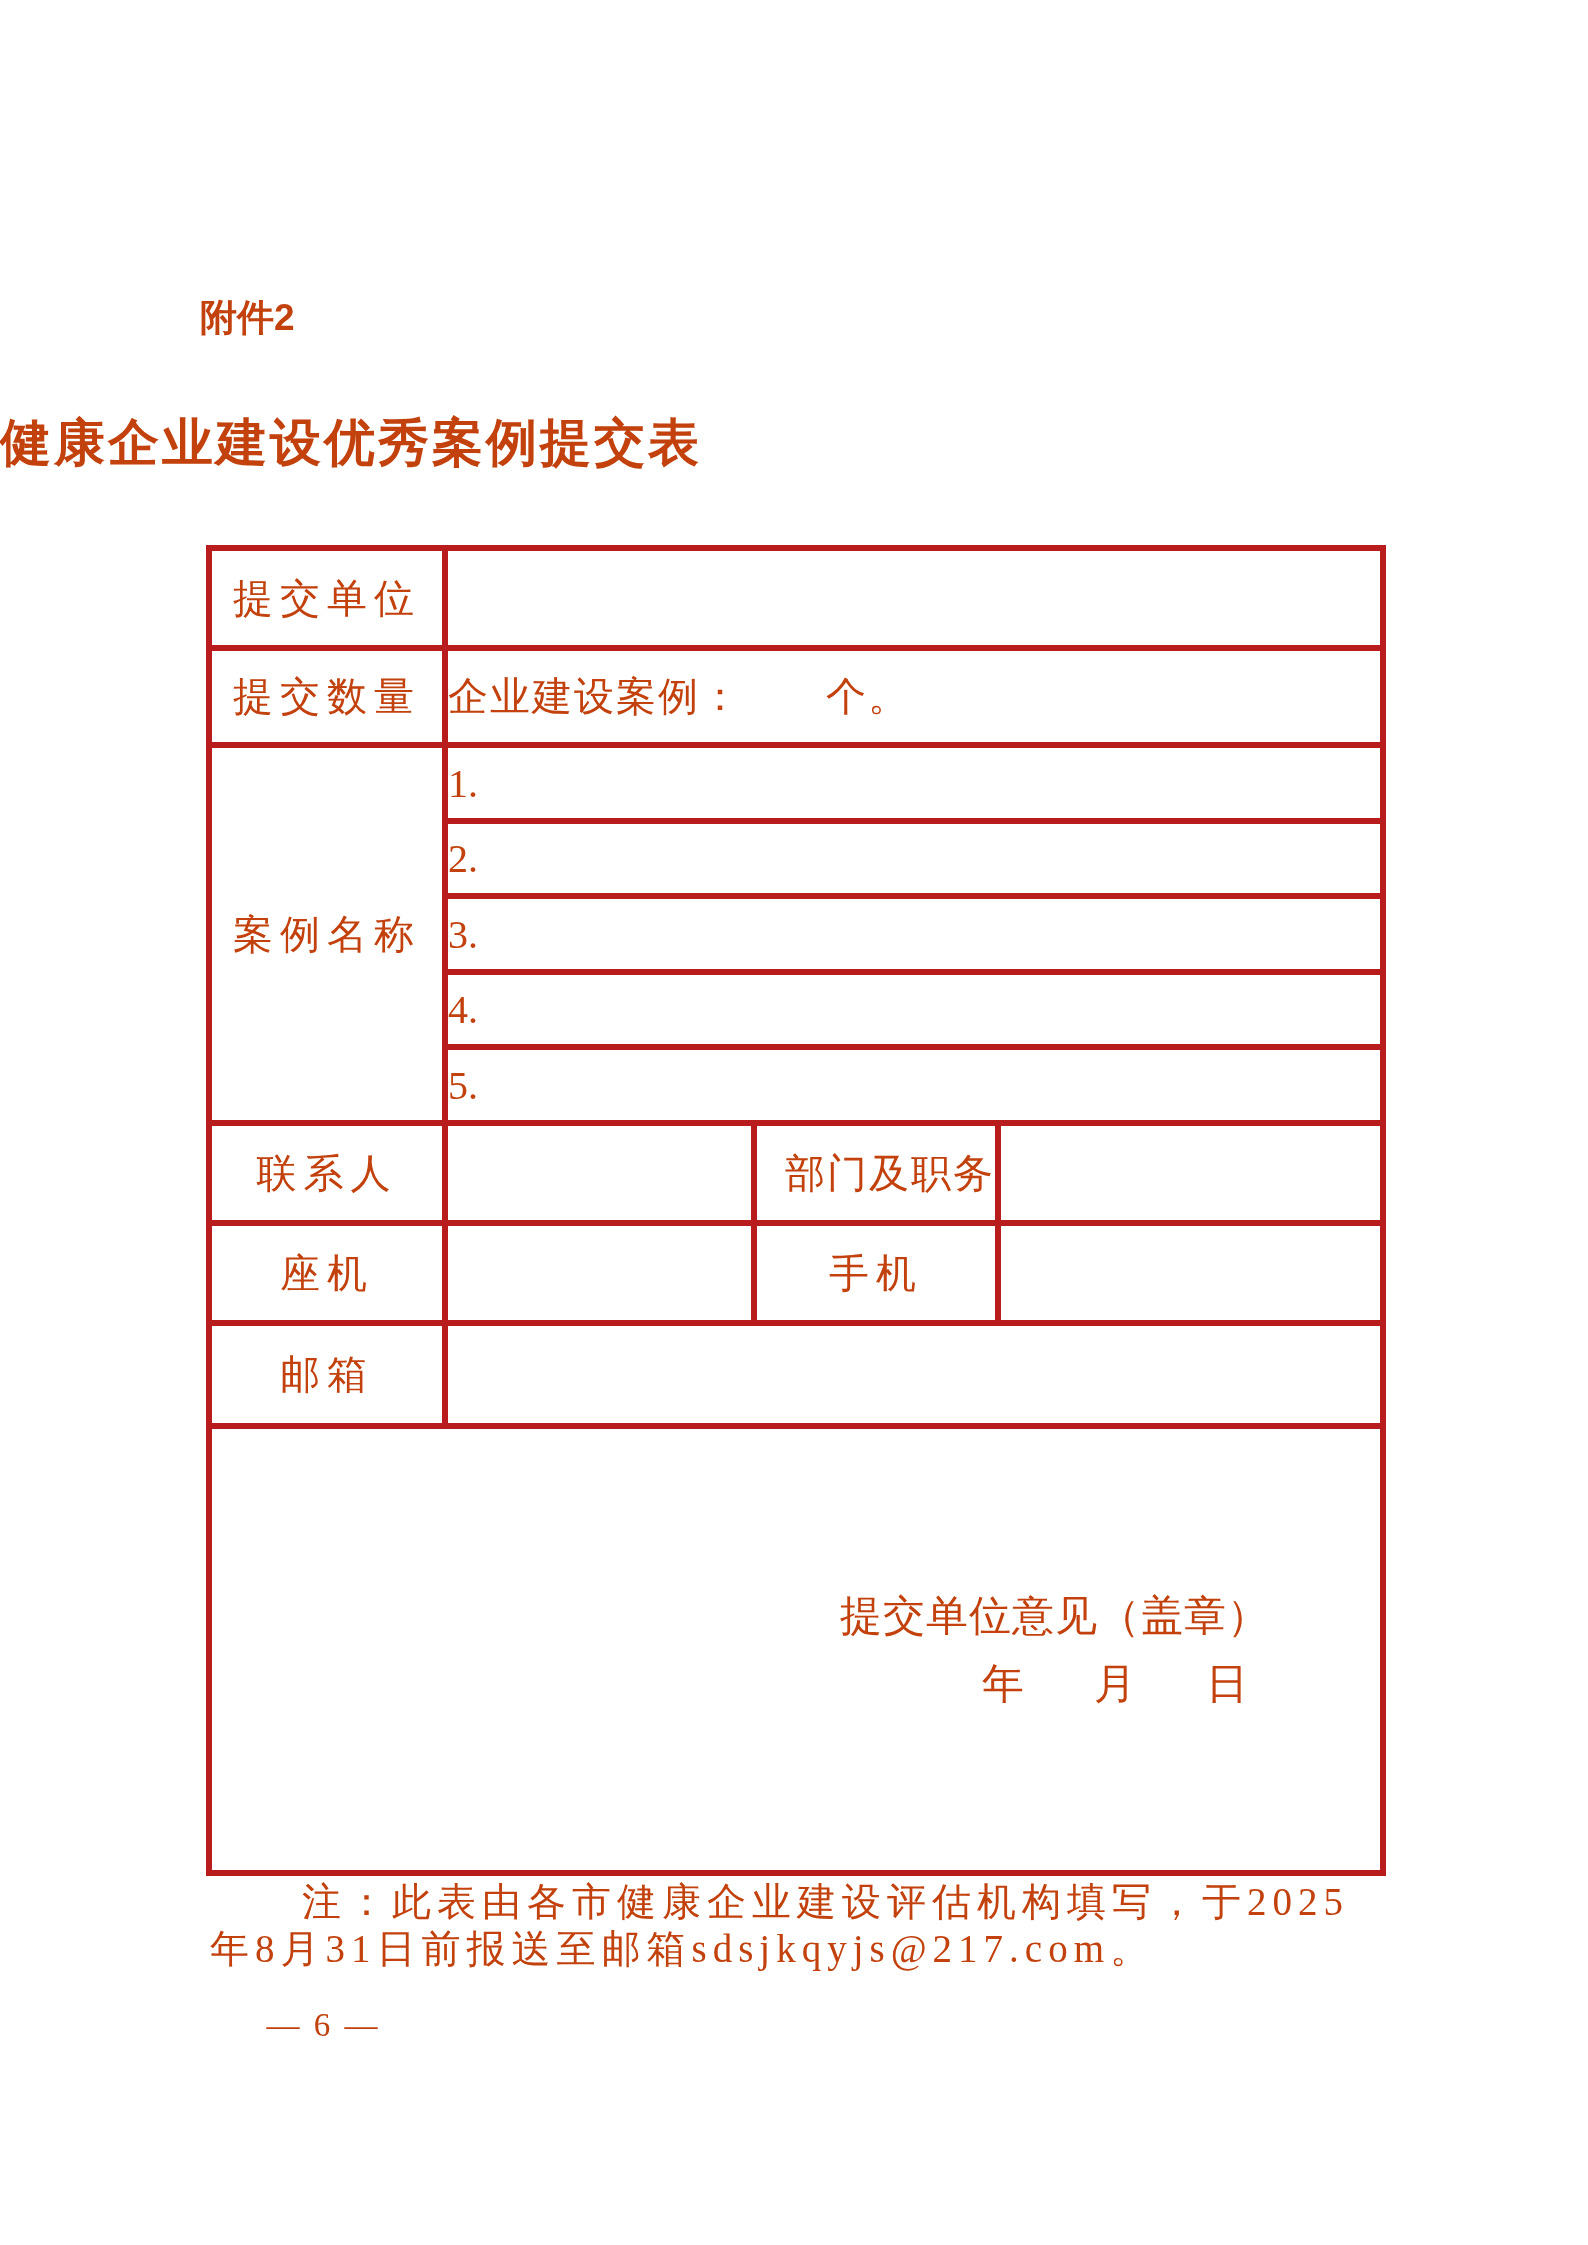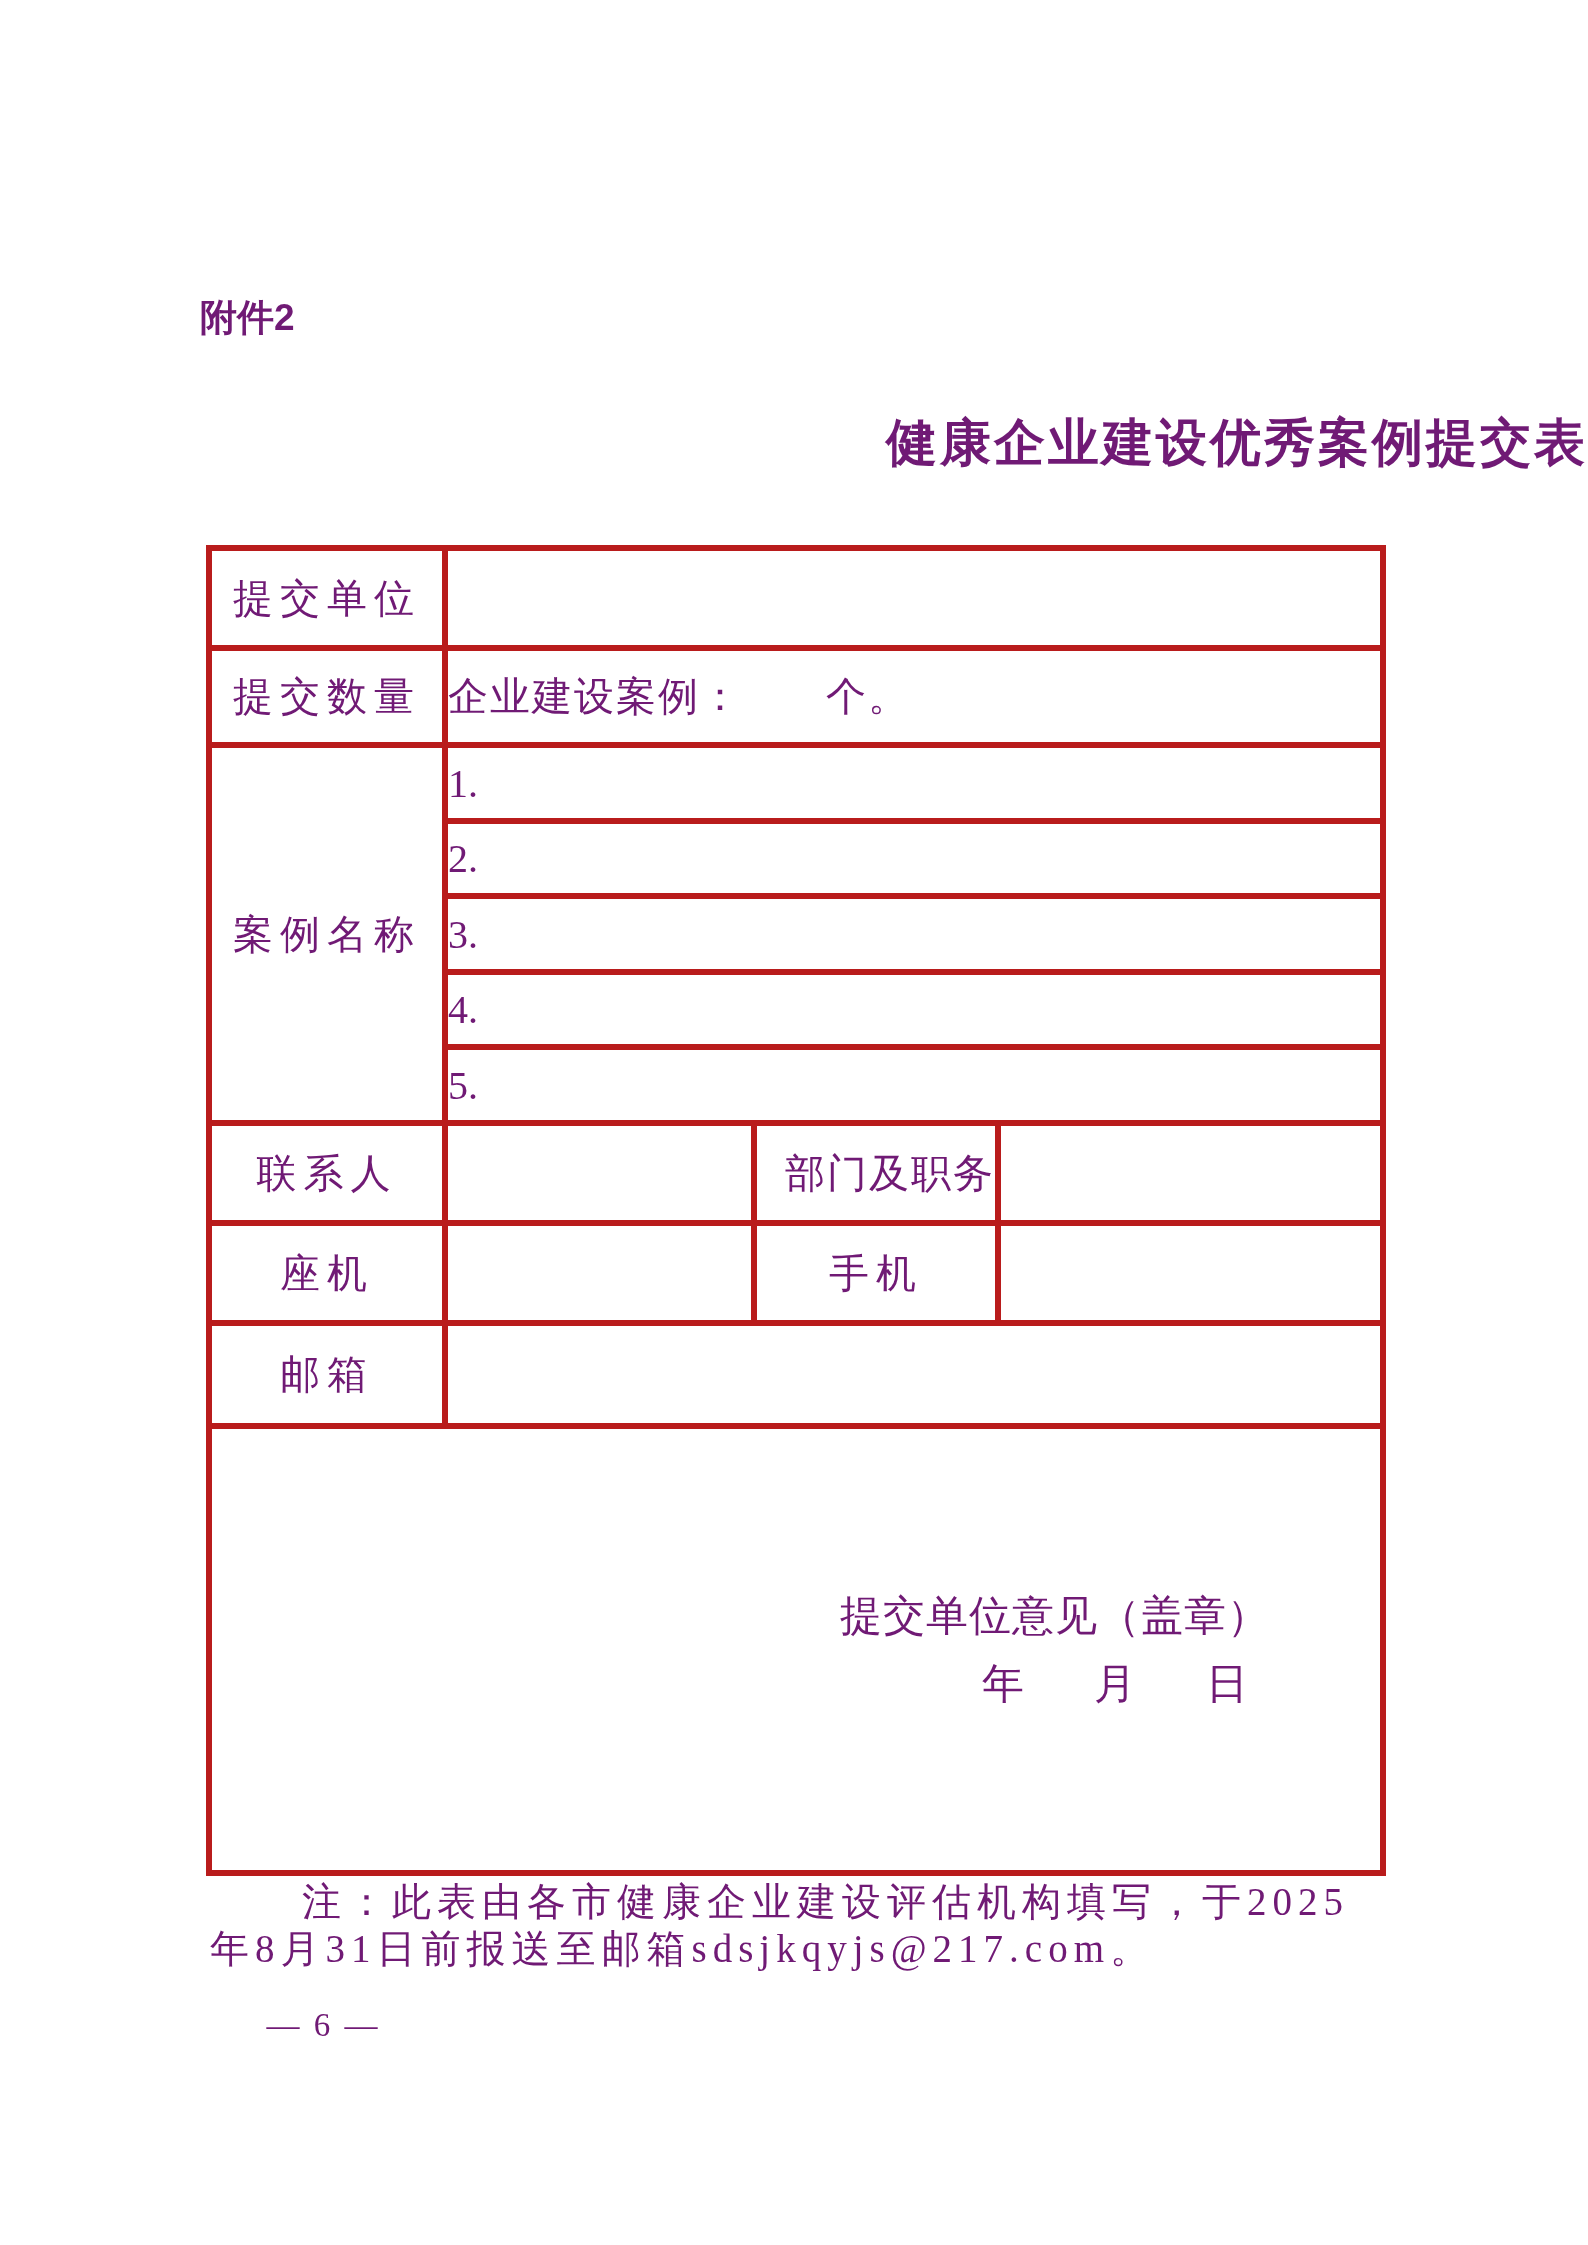--- a/index.html
+++ b/index.html
@@ -1,31 +1,31 @@
 <!DOCTYPE html>
 <html><head>
 <meta charset="utf-8">
 <style>
   html,body { margin:0; padding:0; background:#fff; }
   .page {
     position:relative;
     width:1588px; height:2245px;
     background:#ffffff;
-    color:#701a75;
+    color:#c2410c;
     font-family:"Liberation Serif","DejaVu Serif",serif;
     overflow:hidden;
   }
   .attachment {
     position:absolute; left:200px; top:296px;
     font-family:"Liberation Sans","DejaVu Sans",sans-serif;
     font-weight:bold; font-size:37px; line-height:44px;
   }
   .doc-title {
     position:absolute; left:0; right:0; top:412px;
-    text-align:right;
+    text-align:left;
     font-weight:bold; font-size:51px; line-height:62px;
     letter-spacing:3px;
   }
   table.form-table {
     position:absolute; left:206px; top:545px;
     width:1174px;
     border-collapse:collapse; table-layout:fixed;
   }
   table.form-table td {
     border:6px solid #b91c1c;

